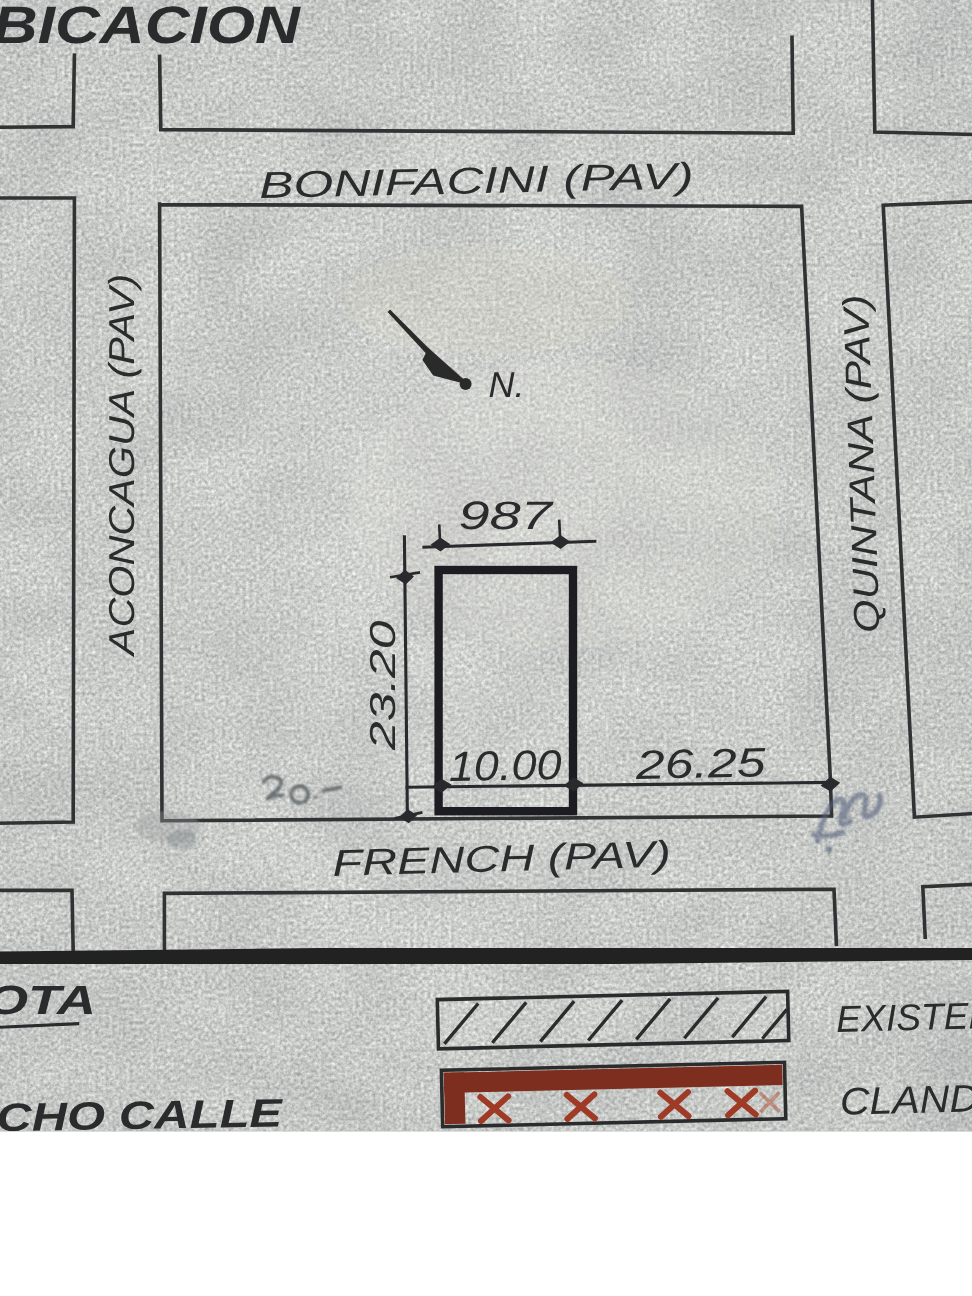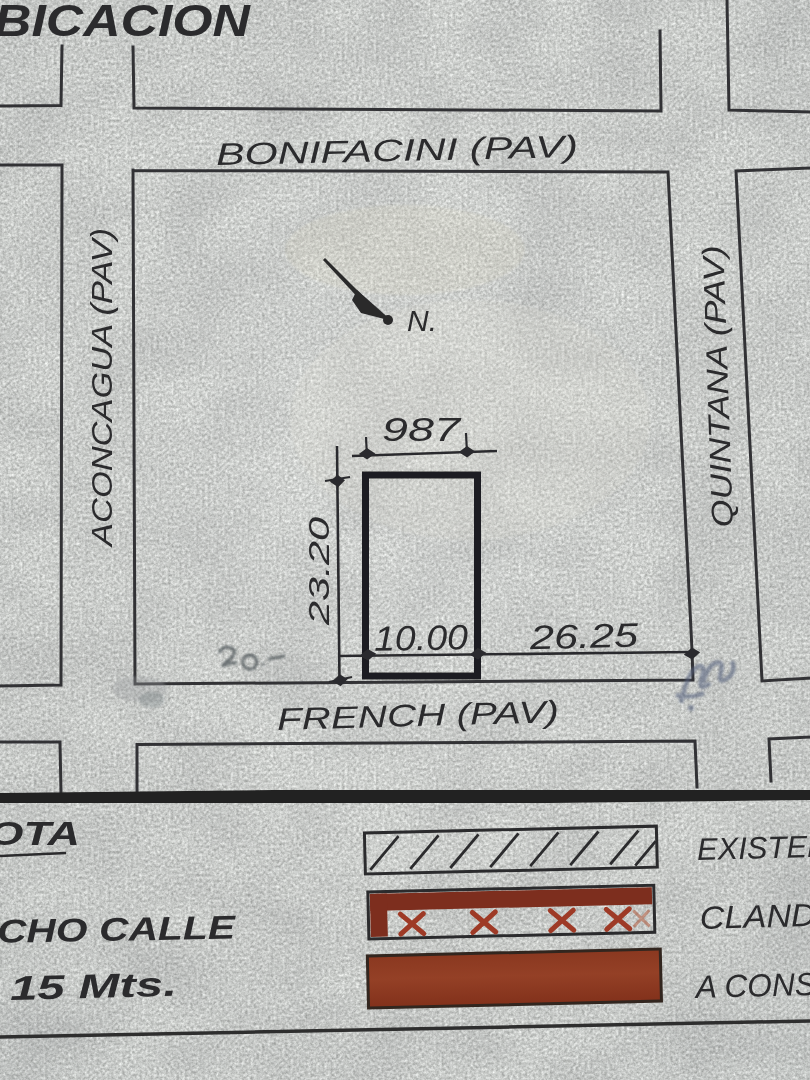--- a/index.html
+++ b/index.html
@@ -1,16 +1,16 @@
 <!DOCTYPE html>
 <html><head>
 <meta charset="utf-8">
 <style>
   html,body{margin:0;padding:0;}
-  #page{position:relative;width:810px;height:1080px;overflow:hidden;background:#c9cbc8;
+  #page{position:relative;width:810px;height:943px;overflow:hidden;background:#c9cbc8;
         font-family:"Liberation Sans", sans-serif;text-align:center;}
   svg{display:block;position:absolute;left:0;top:0;}
   text{fill:#2b2b2d;}
 </style>
 </head>
 <body>
 <div id="page">
 <svg width="810" height="1080" viewBox="0 0 810 1080">
 <defs>
   <filter id="grain" x="0" y="0" width="100%" height="100%" color-interpolation-filters="sRGB">

